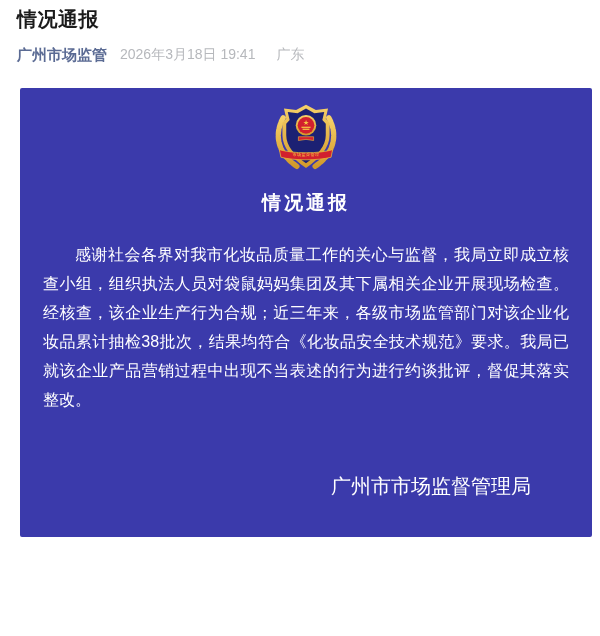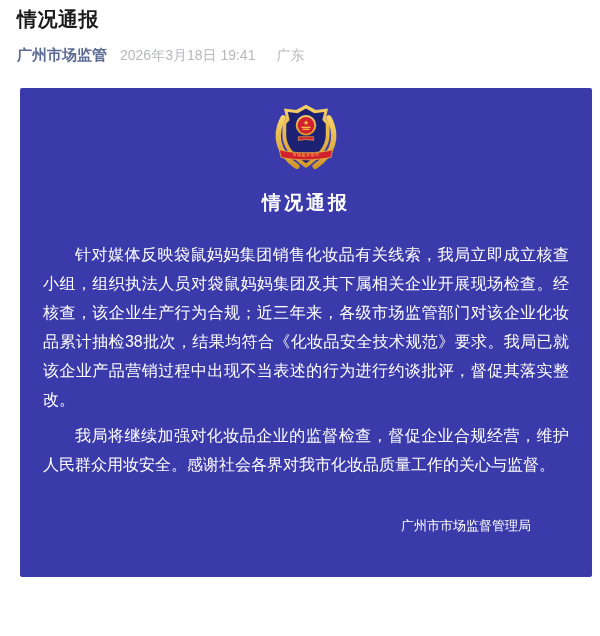--- a/index.html
+++ b/index.html
@@ -17,21 +17,21 @@
     margin: 2px 17px 13px 17px;
     font-size: 20px;
     font-weight: bold;
     color: #1b1b1b;
     letter-spacing: 0.5px;
   }
 
   .byline {
     margin: 0 17px 23px 17px;
     display: flex;
-    align-items: flex-end;
+    align-items: flex-start;
     font-size: 14px;
   }
   .byline .author {
     color: #5b6b94;
     font-weight: 600;
     font-size: 15px;
     margin-right: 13px;
     cursor: pointer;
   }
   .byline .timestamp { color: #b6b8bc; margin-right: 21px; }
@@ -68,25 +68,25 @@
     text-align: justify;
     color: #ffffff;
   }
   .notice-body p {
     margin: 0 0 7px 0;
     text-indent: 2em;
   }
   .notice-body p:last-child { margin-bottom: 0; }
 
   .signature-block {
-    margin: 32px 38px 0 auto;
+    margin: 57px 38px 0 auto;
     width: -moz-fit-content;
     width: fit-content;
     text-align: center;
-    font-size: 13px;
+    font-size: 20px;
     line-height: 30px;
     color: #ffffff;
   }
 </style>
 </head>
 <body>
 
 <div class="page">
 
   <h1 class="page-title">情况通报</h1>
@@ -123,22 +123,21 @@
         <path d="M40,47 L60,47 L60,52 L50,50.5 L40,52 Z" fill="#d2202e" stroke="#e9b93d" stroke-width="0.8"></path>
 
         <path d="M15,64 C32,69.5 68,69.5 85,64 L83,74 C66,78.5 34,78.5 17,74 Z" fill="#d2202e" stroke="#e9b93d" stroke-width="1"></path>
         <text x="50" y="72.8" font-size="5.4" fill="#f6c945" text-anchor="middle" letter-spacing="0.5">市场监督管理</text>
       </svg>
     </div>
 
     <div class="notice-title">情况通报</div>
 
     <div class="notice-body">
-      <p>针对媒体反映袋鼠妈妈集团销售化妆品有关线索，我局立即成立核查小组，组织执法人员对袋鼠妈妈集团及其下属相关企业开展现场检查。经核查，该企业生产行为合规；近三年来，各级市场监管部门对该企业化妆品累计抽检38批次，结果均符合《化妆品安全技术规范》要求。我局已就该企业产品营销过程中出现不当表述的行为进行约谈批评，督促其落实整改。</p>
-      <p>我局将继续加强对化妆品企业的监督检查，督促企业合规经营，维护人民群众用妆安全。感谢社会各界对我市化妆品质量工作的关心与监督。</p>
+      <p>感谢社会各界对我市化妆品质量工作的关心与监督，我局立即成立核查小组，组织执法人员对袋鼠妈妈集团及其下属相关企业开展现场检查。经核查，该企业生产行为合规；近三年来，各级市场监管部门对该企业化妆品累计抽检38批次，结果均符合《化妆品安全技术规范》要求。我局已就该企业产品营销过程中出现不当表述的行为进行约谈批评，督促其落实整改。</p>
     </div>
 
     <div class="signature-block">
       <div>广州市市场监督管理局</div>
     </div>
 
   </div>
 </div>
 
 </body></html>

